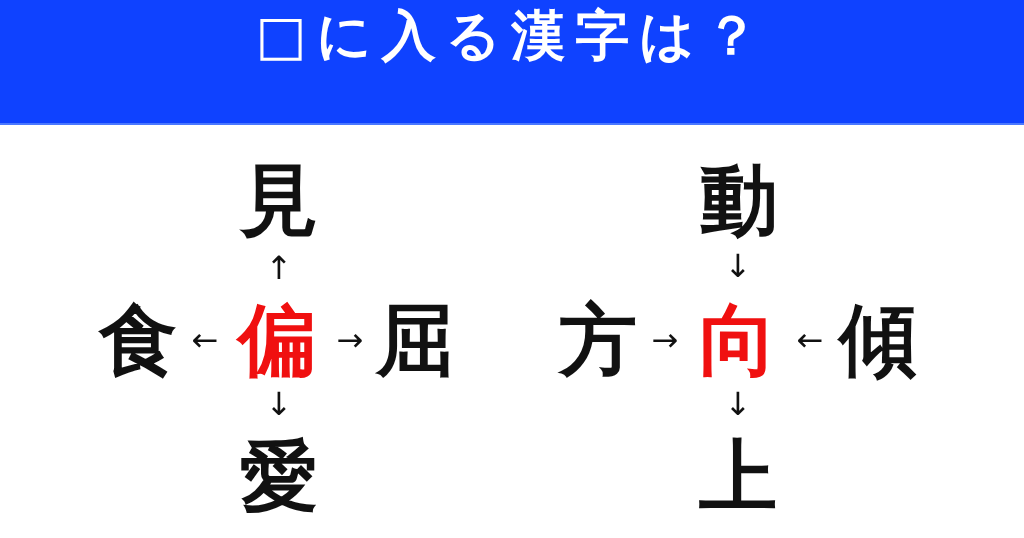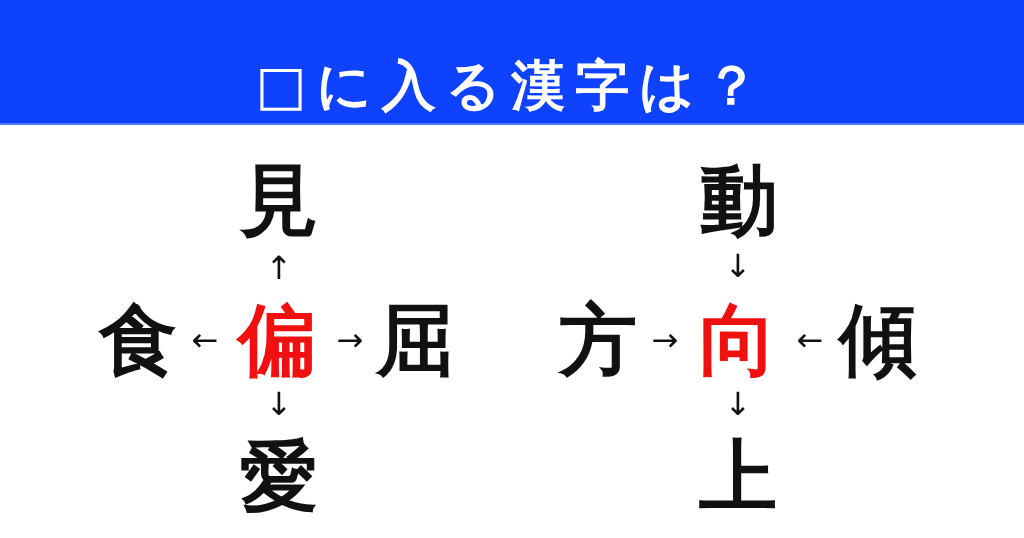--- a/index.html
+++ b/index.html
@@ -1,17 +1,17 @@
 <!DOCTYPE html>
 <html><head>
 <meta charset="utf-8">
 <style>
   html,body{margin:0;padding:0;}
   body{width:1024px;height:538px;position:relative;background:#ffffff;overflow:hidden;font-family:"DejaVu Sans",sans-serif;}
-  .header{position:absolute;left:0;top:0;width:1024px;height:123px;background:#0f42ff;border-bottom:2px solid #4a78ff;display:flex;align-items:flex-end;justify-content:center;}
+  .header{position:absolute;left:0;top:0;width:1024px;height:123px;background:#0f42ff;border-bottom:2px solid #4a78ff;display:flex;align-items:flex-start;justify-content:center;}
   .title{color:#fff;font-size:54px;font-weight:bold;letter-spacing:10px;font-family:"DejaVu Sans",sans-serif;}
   .k{position:absolute;width:90px;height:90px;margin-left:-45px;margin-top:-45px;font-size:78px;font-weight:bold;line-height:90px;text-align:center;color:#111;font-family:"DejaVu Sans",sans-serif;}
   .k.ans{color:#f01010;}
   .a{position:absolute;width:40px;height:40px;margin-left:-20px;margin-top:-20px;font-size:32px;line-height:40px;text-align:center;color:#111;font-family:"DejaVu Sans",sans-serif;}
 </style>
 </head>
 <body>
 
 <div class="header">
   <span class="title">□に入る漢字は？</span>

